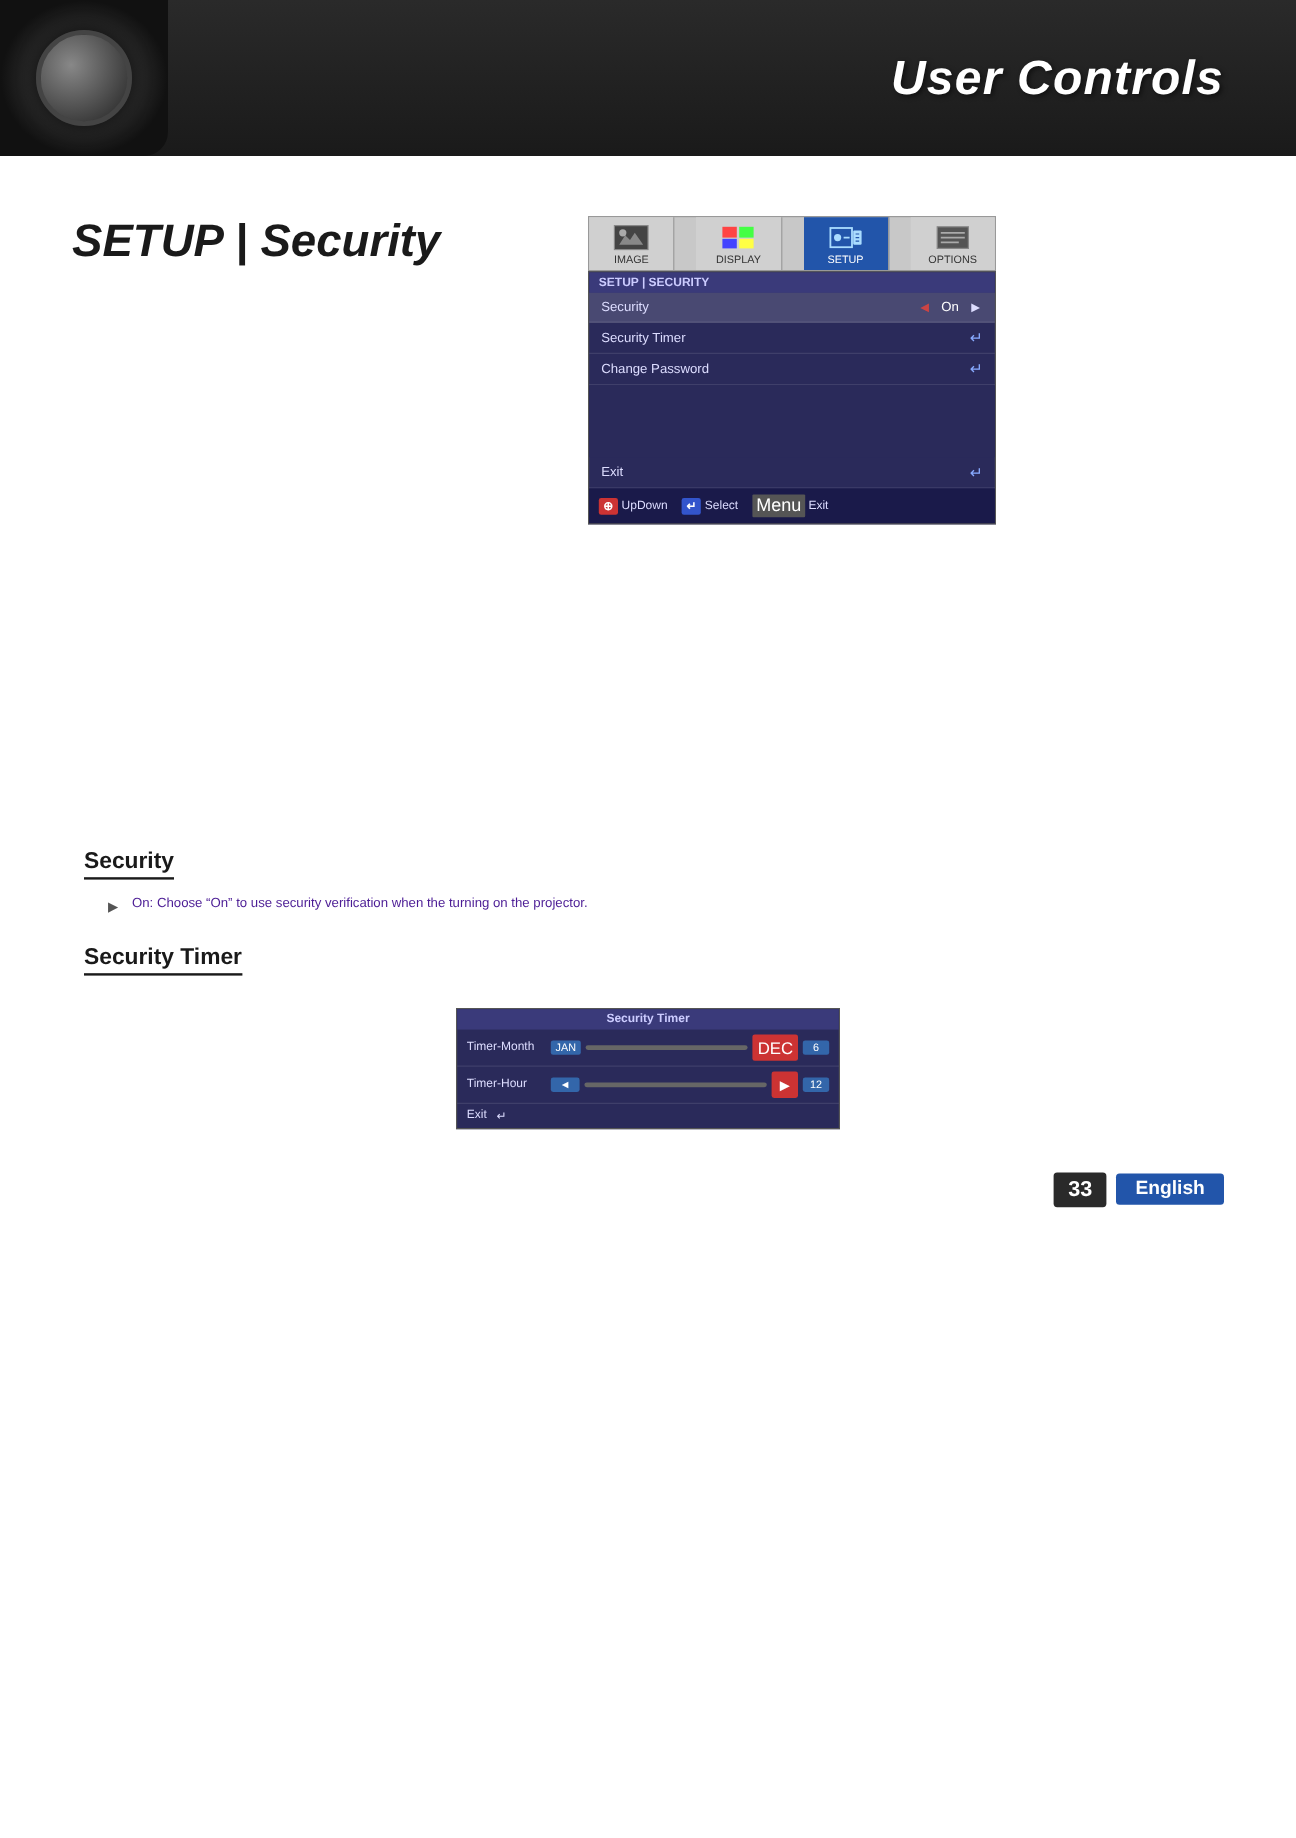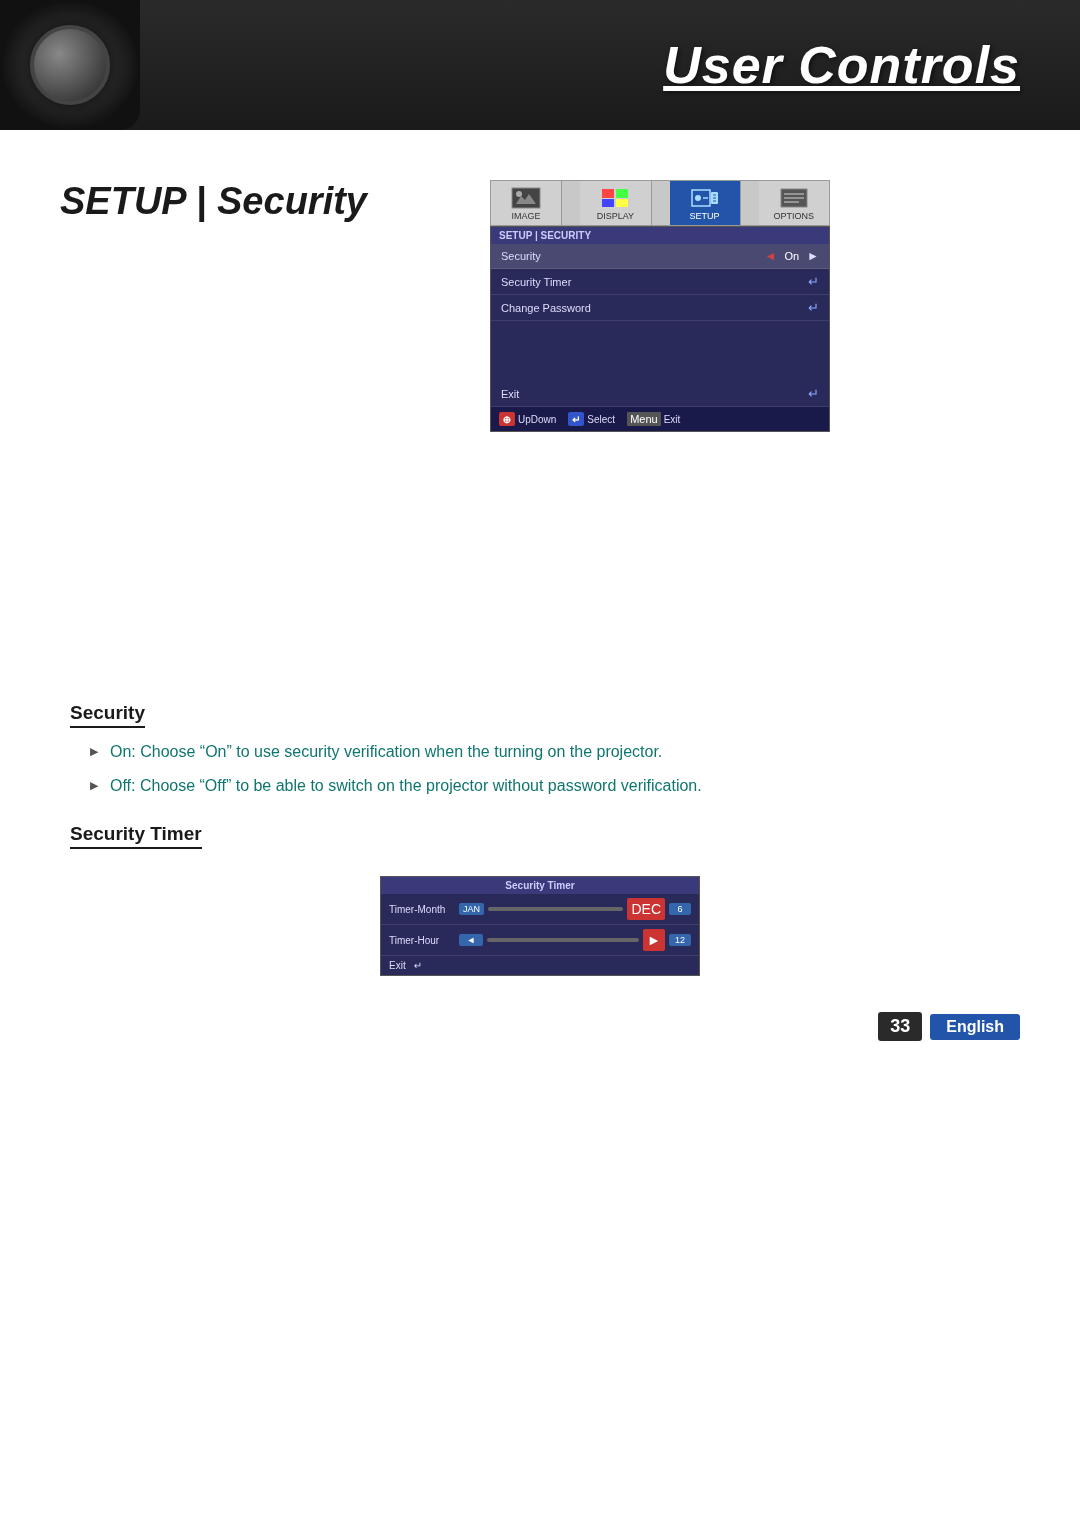--- a/index.html
+++ b/index.html
@@ -42,27 +42,26 @@
     .camera-lens {
       width: 80px;
       height: 80px;
       border-radius: 50%;
       background: radial-gradient(circle at 35% 35%, #888, #222);
       border: 4px solid #444;
       box-shadow: 0 0 15px rgba(0,0,0,0.8);
     }
 
     .header-title {
-      font-size: 52px;
+      font-size: 40px;
       font-weight: bold;
       font-style: italic;
       color: #ffffff;
       text-shadow: 2px 2px 4px rgba(0,0,0,0.5);
       letter-spacing: 1px;
-      text-decoration: underline;
     }
 
     
     .main-content {
       padding: 30px 60px 60px 60px;
       position: relative;
     }
 
     
     .section-title {
@@ -203,21 +202,21 @@
       font-size: 10px;
       color: white;
       font-weight: bold;
     }
 
     .footer-icon.blue {
       background: #3355cc;
     }
 
     .footer-menu-icon {
-      font-size: 11px;
+      font-size: 15px;
       background: #555;
       color: white;
       padding: 1px 3px;
       border-radius: 1px;
     }
 
     
     .content-sections {
       margin-top: 270px;
       padding: 0 10px;
@@ -236,22 +235,22 @@
       padding-bottom: 2px;
       margin-bottom: 12px;
     }
 
     .bullet-list {
       list-style: none;
       padding-left: 20px;
     }
 
     .bullet-list li {
-      font-size: 16px;
-      color: #0f766e;
+      font-size: 11px;
+      color: #4c1d95;
       margin-bottom: 10px;
       padding-left: 20px;
       position: relative;
       line-height: 1.5;
     }
 
     .bullet-list li::before {
       content: '▶';
       position: absolute;
       left: 0;
@@ -502,23 +501,20 @@
   </div>
 
   <div class="content-sections">
 
     <div class="subsection">
       <div class="subsection-title">Security</div>
       <ul class="bullet-list">
         <li>
           <span>On: Choose “On” to use security verification when the turning on the projector.</span>
         </li>
-        <li>
-          <span>Off: Choose “Off” to be able to switch on the projector without password verification.</span>
-        </li>
       </ul>
     </div>
 
     <div class="subsection">
       <div class="subsection-title">Security Timer</div>
 
       
       <div class="timer-panel-container">
         <div class="timer-panel">
 

